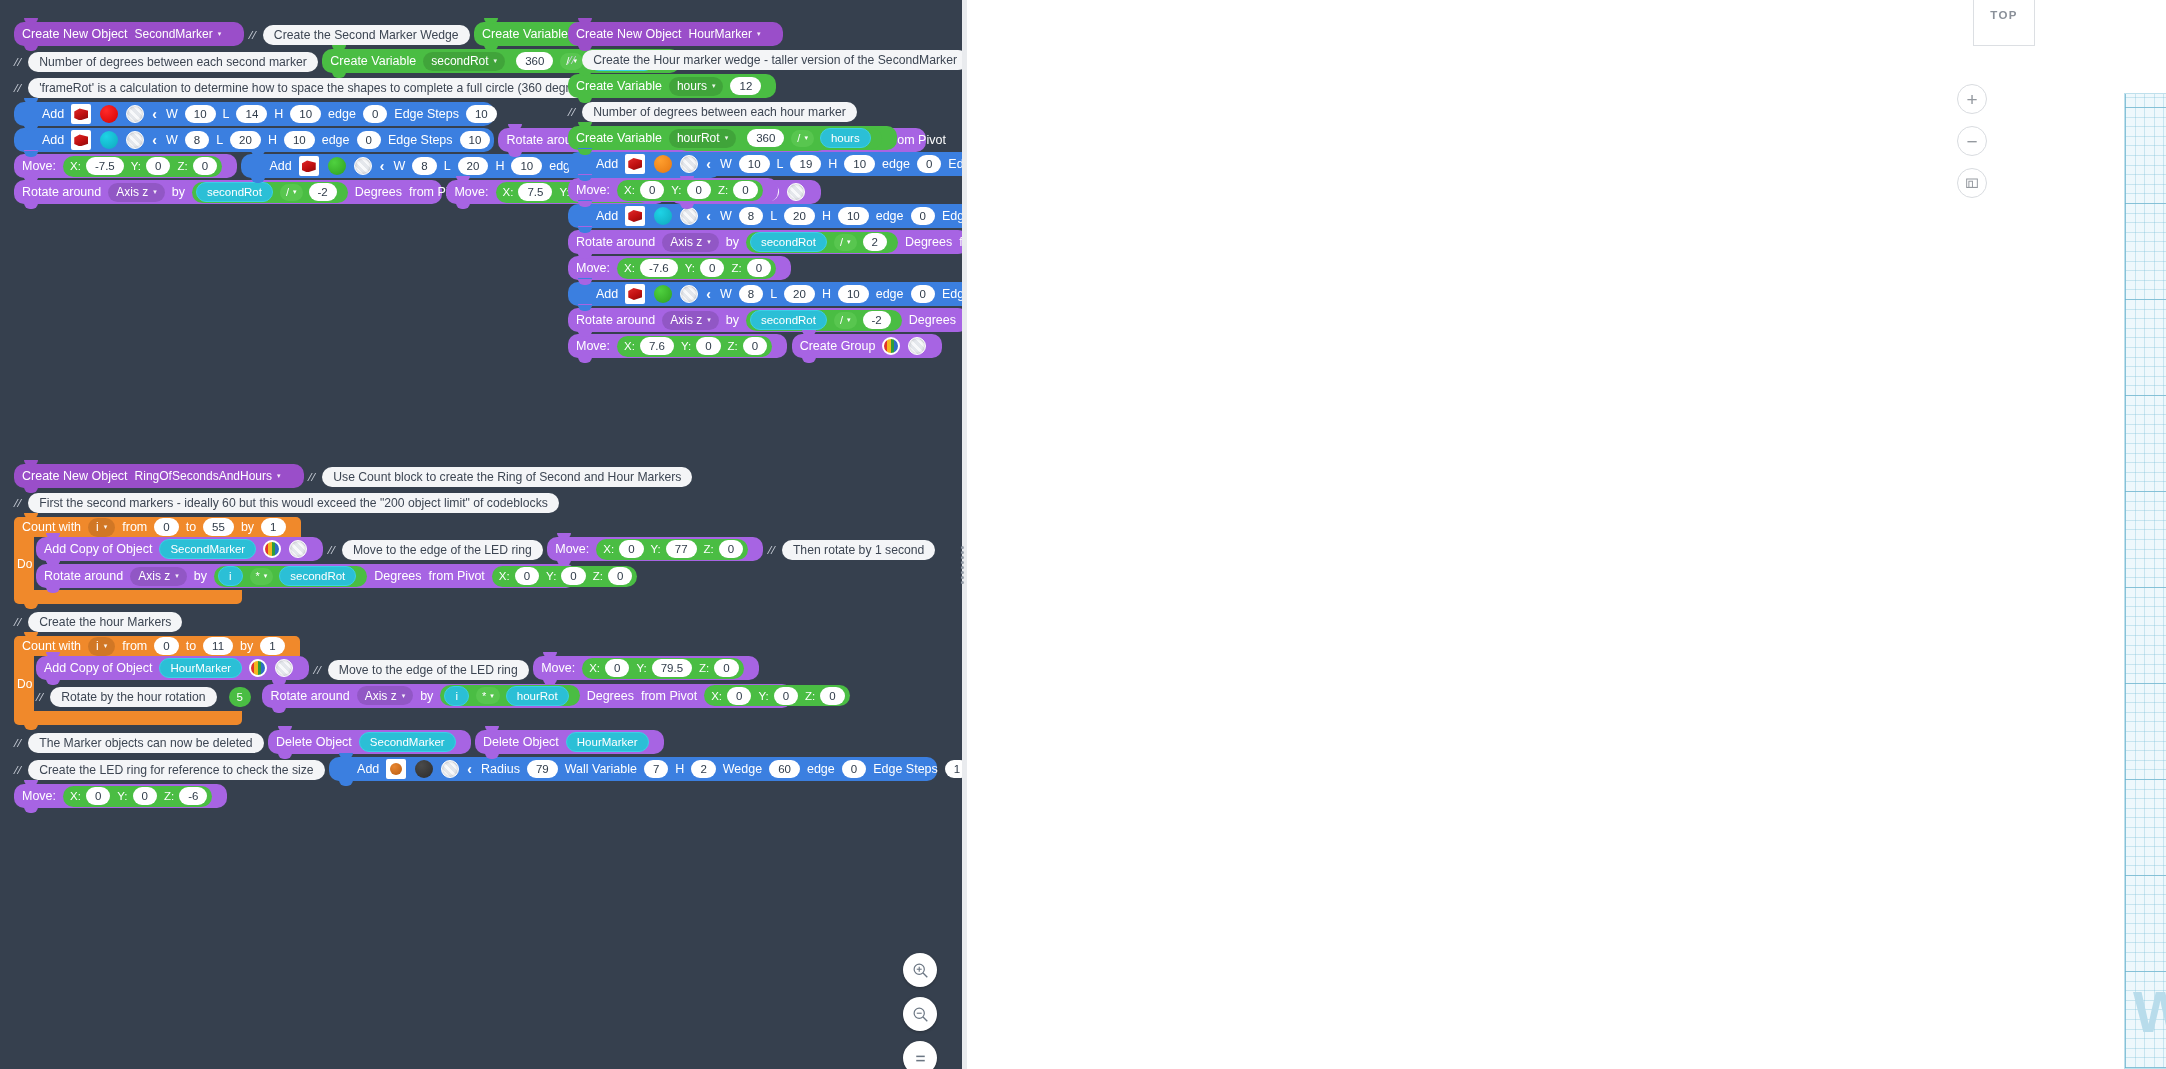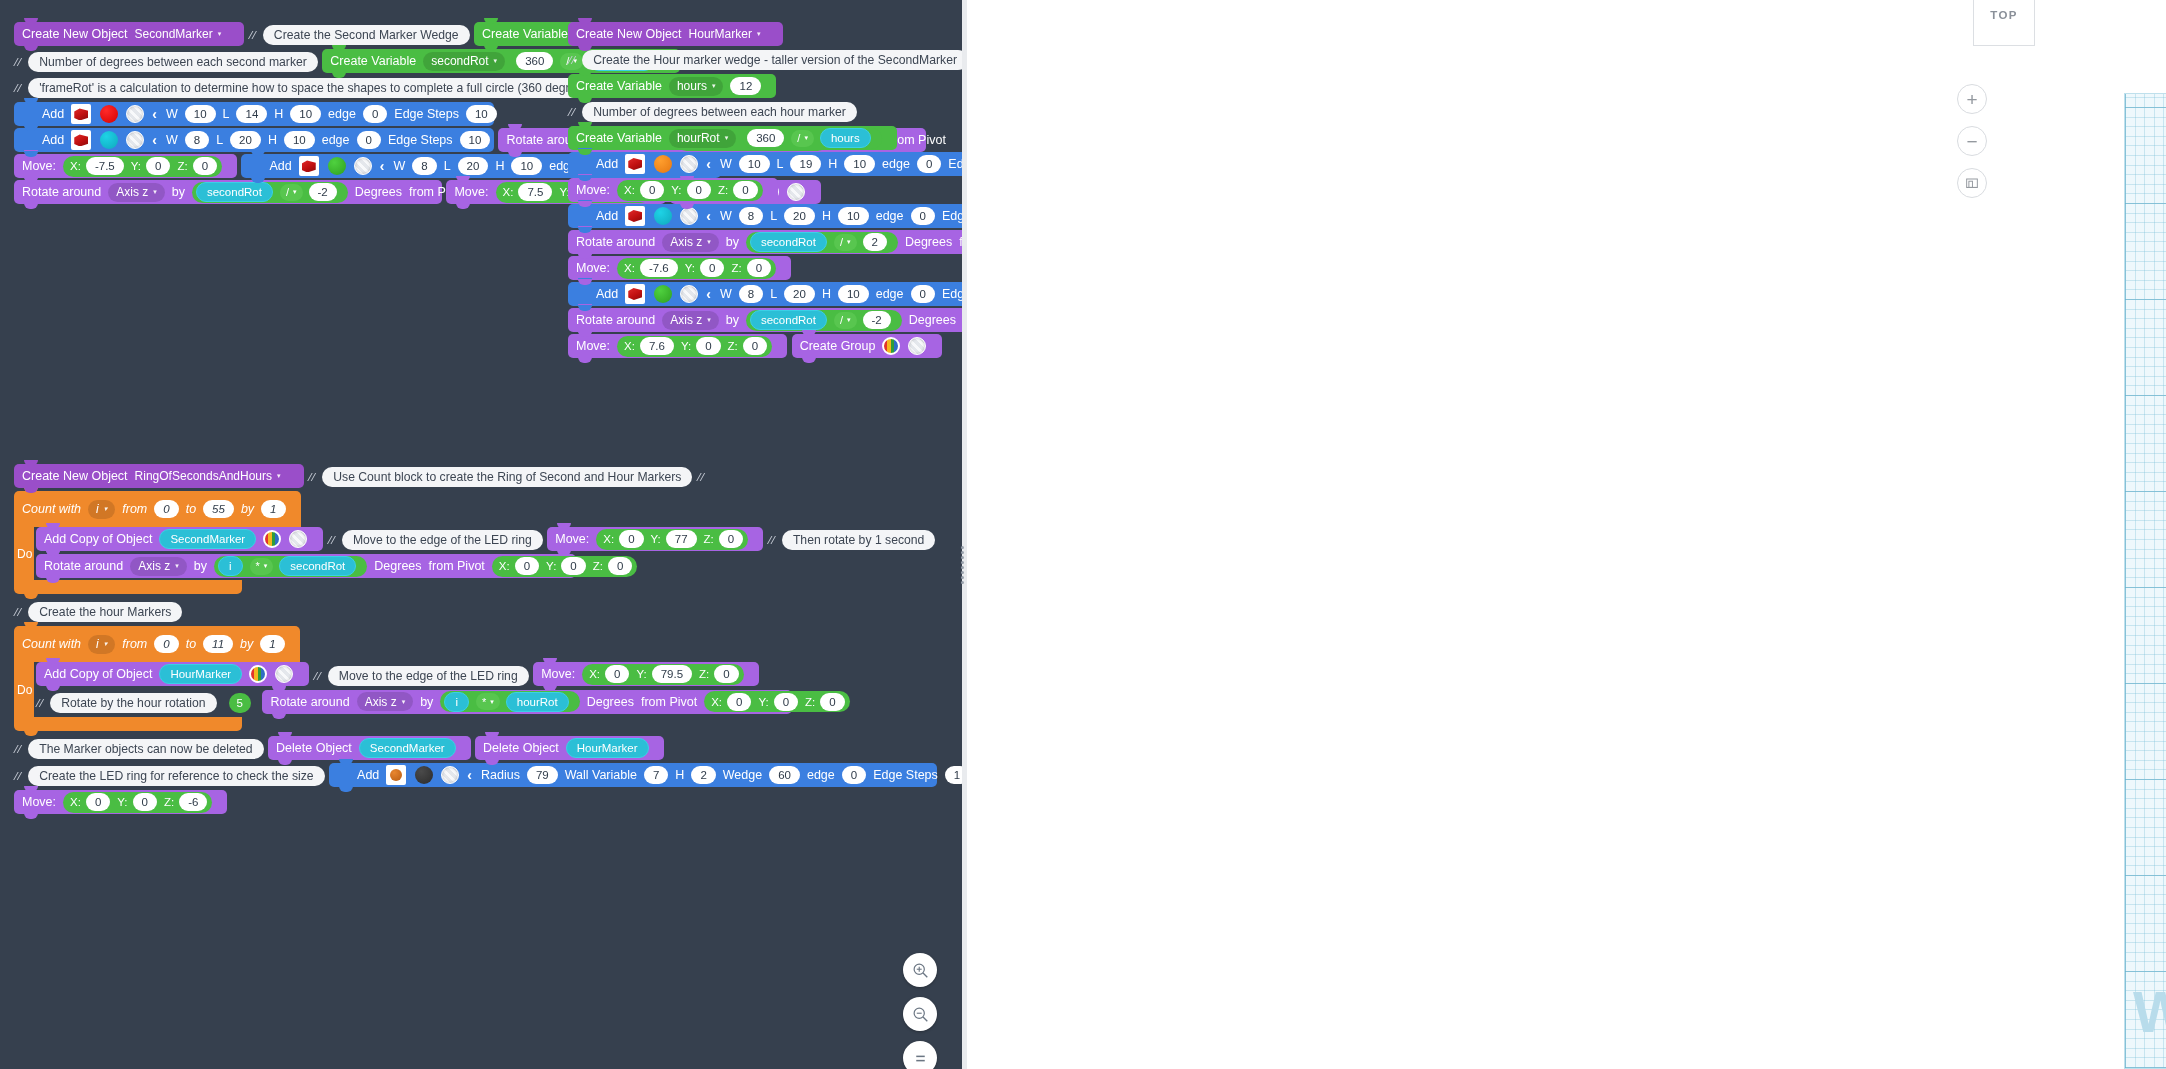--- a/index.html
+++ b/index.html
@@ -17,21 +17,21 @@
     position: absolute; left: 0; top: 0;
     width: 962px; height: 1069px;
     background: #36404e;
     overflow: hidden;
   }
   .col { position: absolute; }
   .blk {
     position: relative;
     display: inline-flex; align-items: center;
     height: 24px;
-    border-radius: 5px;
+    border-radius: 10px;
     padding: 0 8px;
     color: #fff;
     font-size: 12.5px;
     white-space: nowrap;
     margin-bottom: 2px;
     vertical-align: middle;
   }
   .blk > * { flex: 0 0 auto; }
   .lbl { margin-right: 7px; }
   .lbl:last-child { margin-right: 0; }
@@ -137,22 +137,22 @@
     border:2px solid #fff;
   }
   .sw-hatch {
     background: repeating-linear-gradient(45deg,#e4e7ec 0 3px,#f8f9fb 3px 6px);
     border:1.5px solid #fff; box-shadow: inset 0 0 3px rgba(0,0,0,.25);
   }
   .chev { font-size:14px; margin-right:9px; color:#fff; font-weight:bold; }
 
   
   .cwrap { position:relative; margin-bottom:2px; }
-  .chead { background:#f0892b; border-radius:5px 5px 0 0; height:36px;
-           display:inline-flex; align-items:center; padding:10px 8px; color:#fff; font-size:12.5px;font-style:italic; }
+  .chead { background:#f0892b; border-radius:5px 5px 0 0; height:20px;
+           display:inline-flex; align-items:center; padding:10px 8px; color:#fff; font-size:12.5px; }
   .cbody { display:flex; }
   .carm  { width:20px; background:#f0892b; position:relative; flex:0 0 20px; }
   .carm .dolbl{ position:absolute; left:3px; top:38%; color:#fff; font-size:12px;}
   .cinner{ padding-left:2px; }
   .cfoot { background:#f0892b; height:14px; width:228px; border-radius:0 0 5px 5px; }
   .chead .pill, .chead .drop { margin-right:7px; }
 
   
   #resizer {
     position:absolute; left:962px; top:0; width:5px; height:1069px; background:#e9ebee;
@@ -577,20 +577,21 @@
           <span class="car">▾</span>
         </span>
       </div>
 
       <div class="cmt-row">
         <span class="cmt-mark">//</span>
         <span class="cmt-body">Use Count block to create the Ring of Second and Hour Markers</span>
       </div>
       <div class="cmt-row">
         <span class="cmt-mark">//</span>
+        <span class="cmt-body">First the second markers - ideally 60 but this woudl exceed the "200 object limit" of codeblocks</span>
       </div>
 
       
       <div class="cwrap">
         <div class="chead notch" style="background:#f0892b;">
           <span class="lbl">Count with</span>
           <span class="drop">
             <span>i</span>
             <span class="car">▾</span>
           </span>

